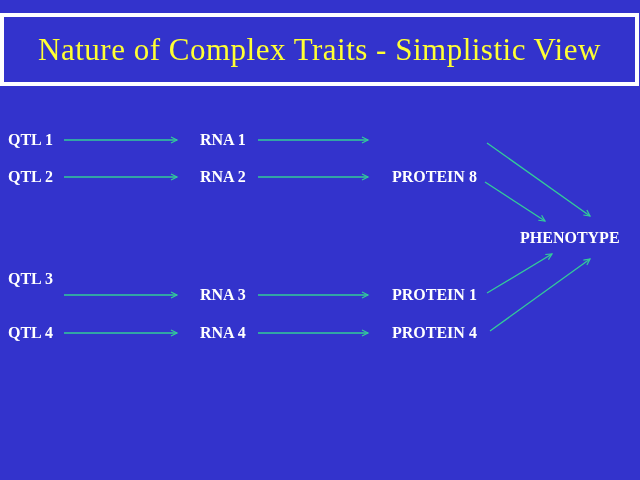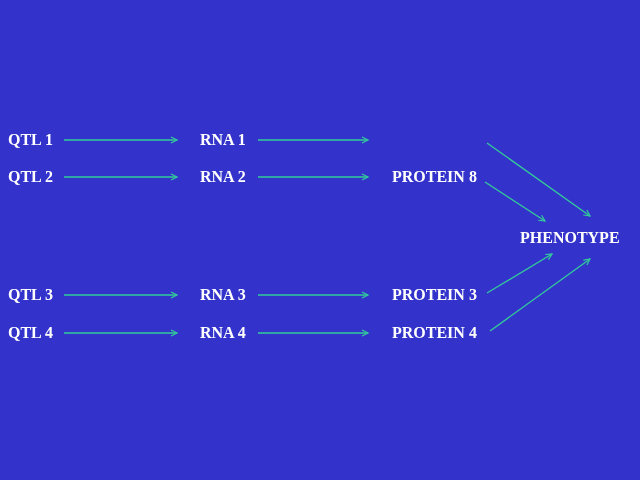--- a/index.html
+++ b/index.html
@@ -52,20 +52,23 @@
   .arrowhead {
     stroke: var(--arrow, #33CC99);
     fill: none;
   }
 </style>
 </head>
 <body>
 
 <div class="slide">
 
+  <div class="title-box">
+    <div class="title-text">Nature of Complex Traits - Simplistic View</div>
+  </div>
 
   <svg class="arrows-layer" width="640" height="480" viewBox="0 0 640 480">
     <defs>
       <marker id="ah" markerWidth="9" markerHeight="9" refX="7" refY="4" orient="auto" markerUnits="userSpaceOnUse">
         <path class="arrowhead" d="M1,1 L7,4 L1,7" stroke-width="1.2"></path>
       </marker>
     </defs>
 
     <line class="arrow" x1="64" y1="140" x2="177" y2="140" marker-end="url(#ah)"></line>
     <line class="arrow" x1="64" y1="177" x2="177" y2="177" marker-end="url(#ah)"></line>
@@ -85,21 +88,21 @@
 
   <span class="lbl" style="left:8px;   top:132px;">QTL 1</span>
   <span class="lbl" style="left:200px; top:132px;">RNA 1</span>
 
   <span class="lbl" style="left:8px;   top:169px;">QTL 2</span>
   <span class="lbl" style="left:200px; top:169px;">RNA 2</span>
   <span class="lbl" style="left:392px; top:169px;">PROTEIN 8</span>
 
   <span class="lbl" style="left:520px; top:230px;">PHENOTYPE</span>
 
-  <span class="lbl" style="left:8px;   top:287px;">QTL 3</span>
+  <span class="lbl" style="left:8px;   top:271px;">QTL 3</span>
   <span class="lbl" style="left:200px; top:287px;">RNA 3</span>
-  <span class="lbl" style="left:392px; top:287px;">PROTEIN 3</span>
+  <span class="lbl" style="left:392px; top:287px;">PROTEIN 1</span>
 
   <span class="lbl" style="left:8px;   top:325px;">QTL 4</span>
   <span class="lbl" style="left:200px; top:325px;">RNA 4</span>
   <span class="lbl" style="left:392px; top:325px;">PROTEIN 4</span>
 
 </div>
 
 </body></html>

